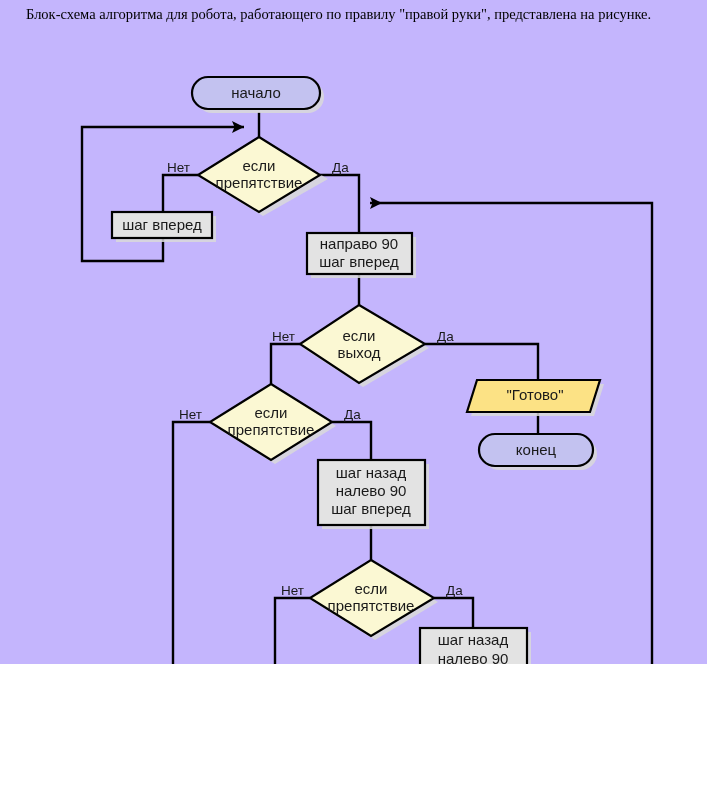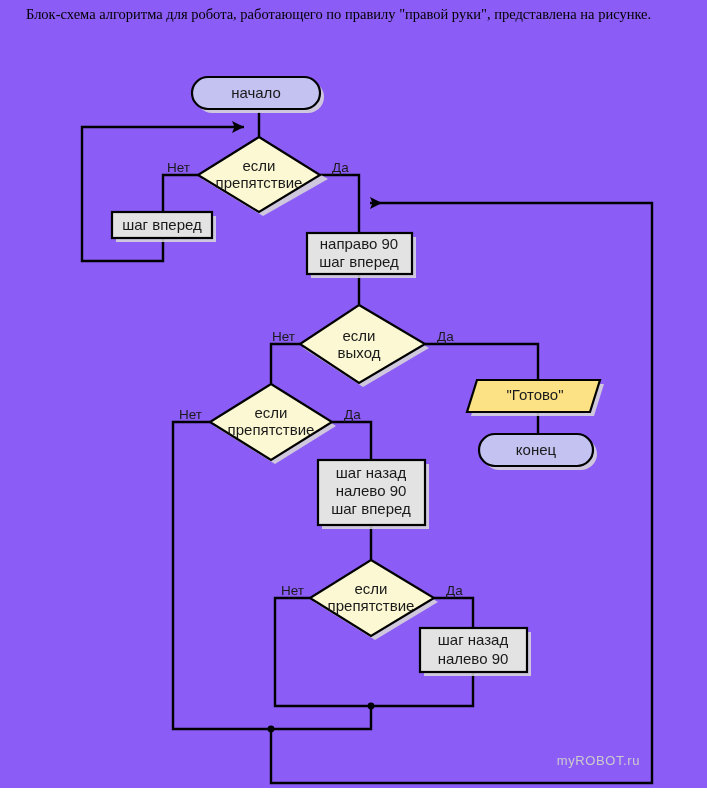--- a/index.html
+++ b/index.html
@@ -3,22 +3,22 @@
 <meta charset="utf-8">
 <style>
   html, body {
     margin: 0;
     padding: 0;
     background: #ffffff;
   }
   #page {
     position: relative;
     width: 707px;
-    height: 788px;
-    background: #8b5cf6;
+    height: 664px;
+    background: #c4b5fd;
     overflow: hidden;
     font-family: "Liberation Sans", sans-serif;
   }
   #caption {
     position: absolute;
     left: 26px;
     top: 6px;
     width: 672px;
     font-family: "Liberation Serif", serif;
     font-size: 14.5px;

